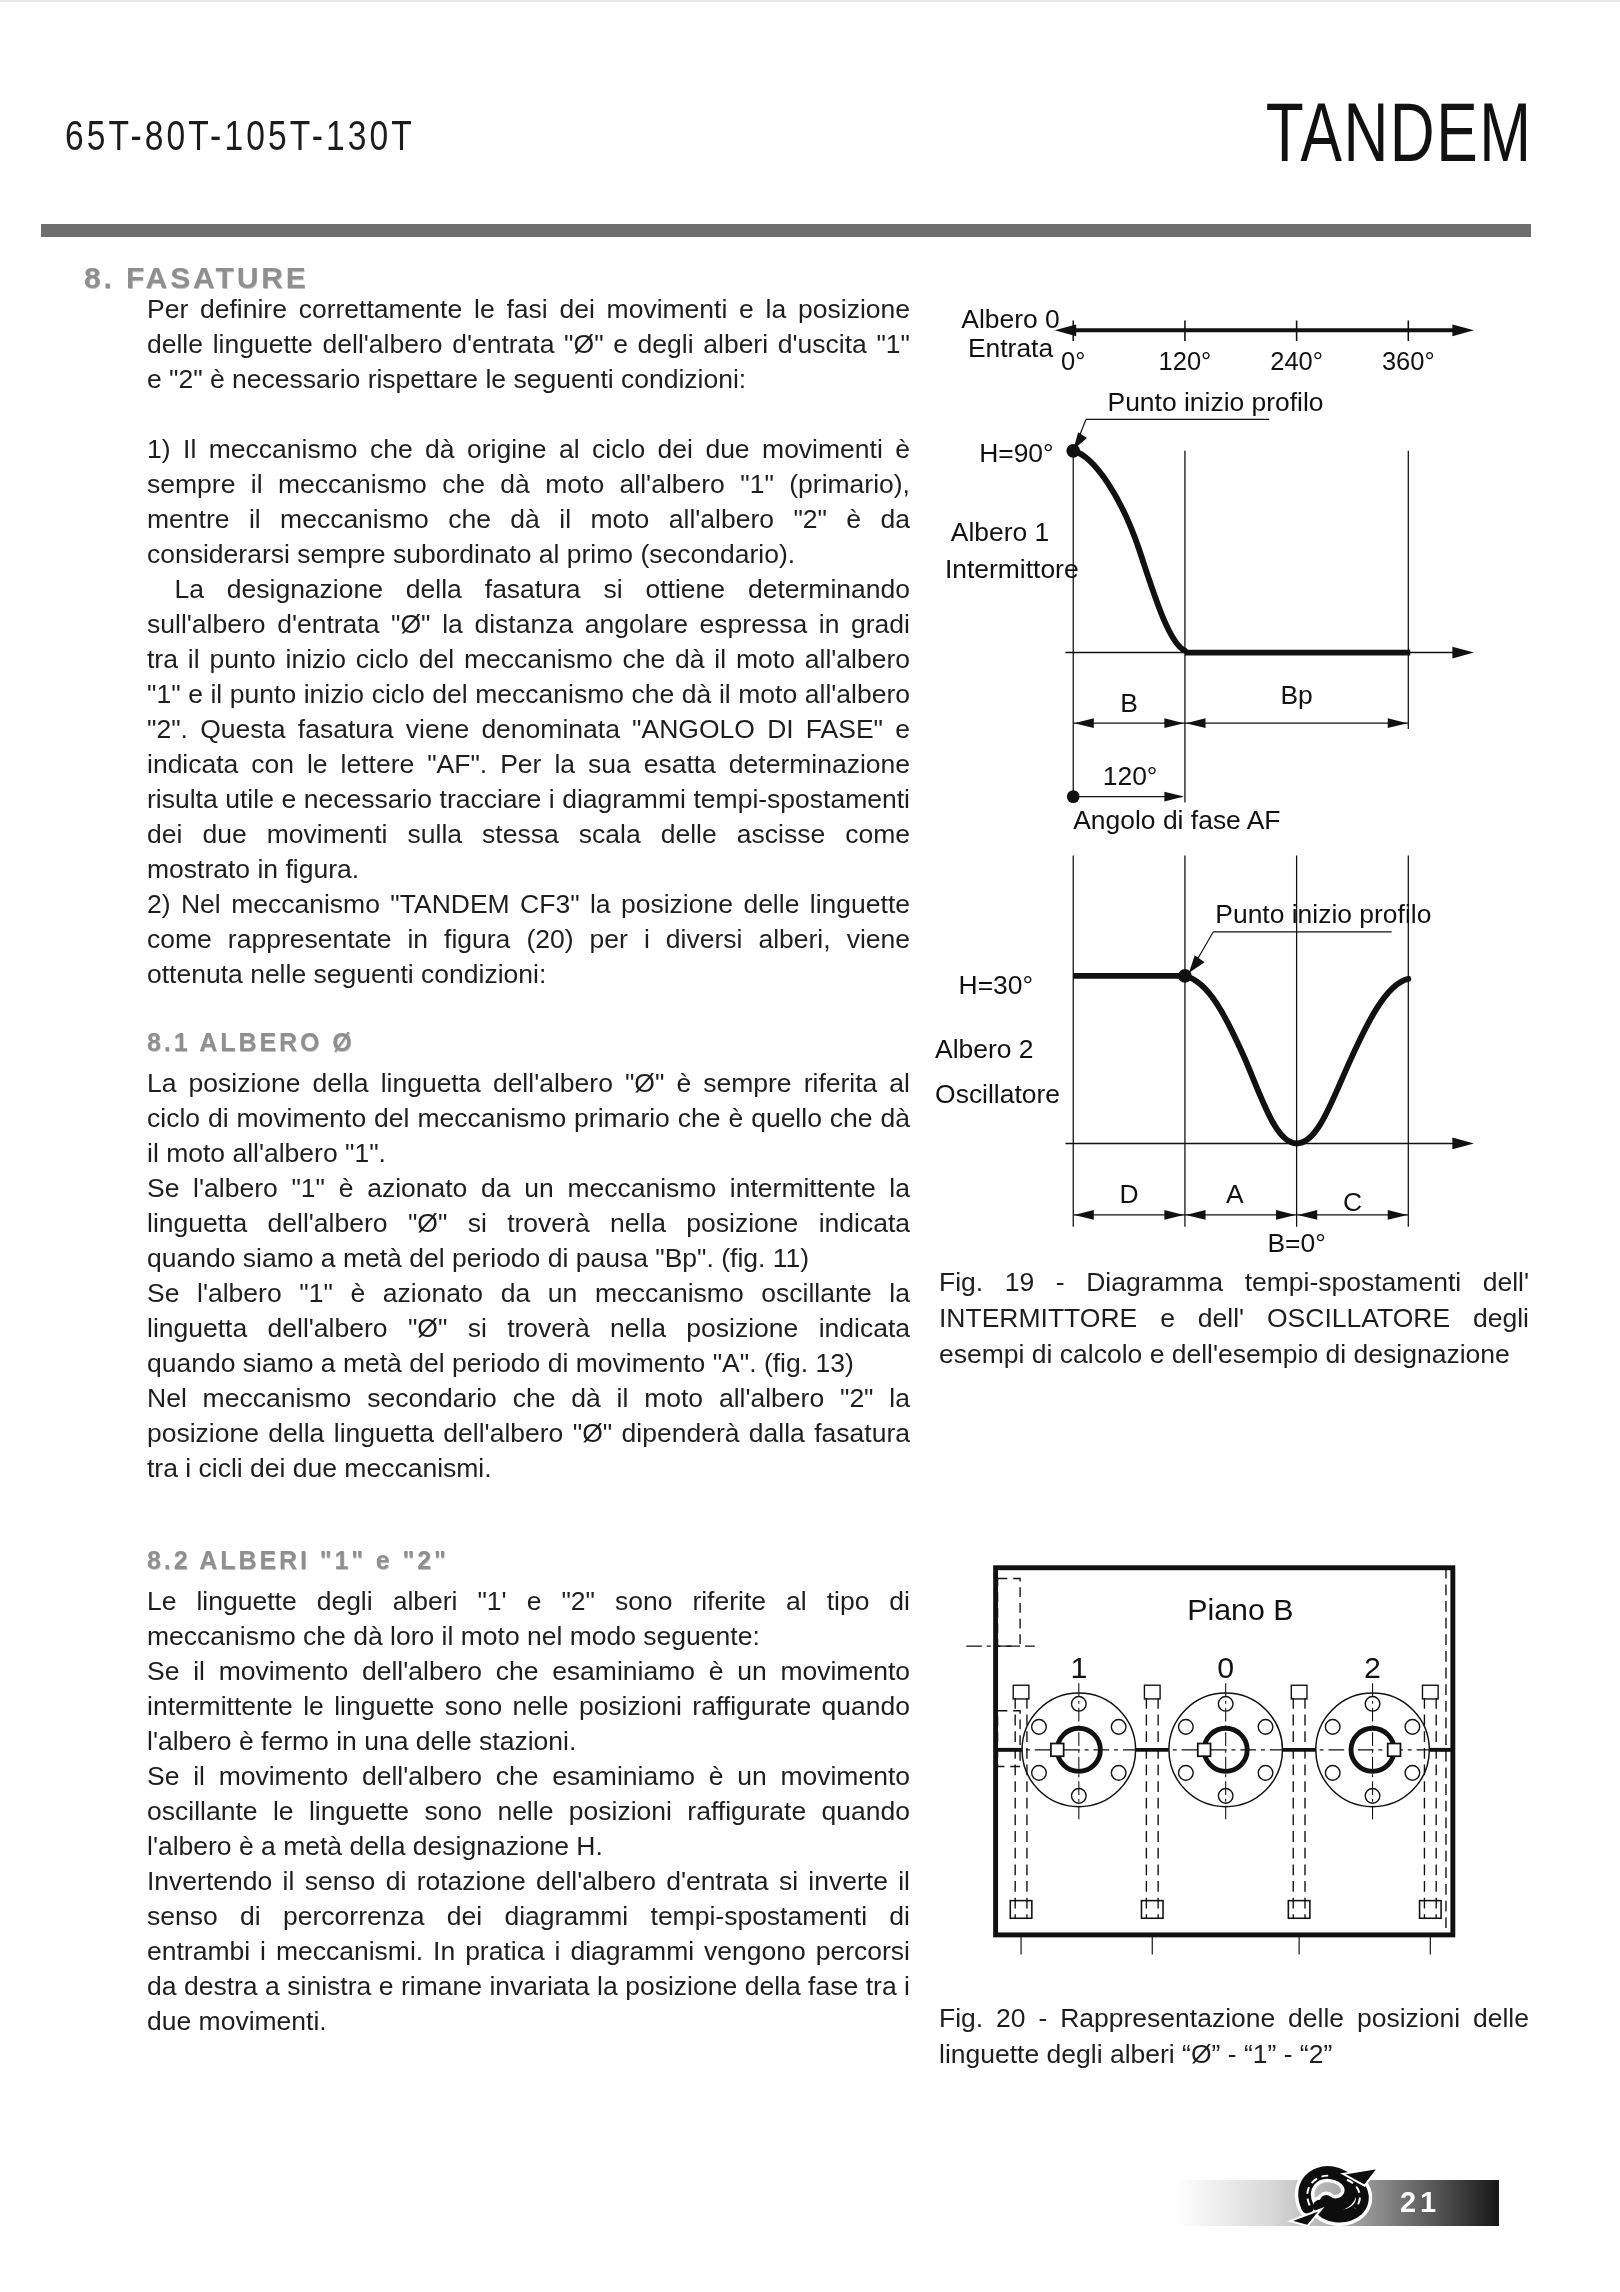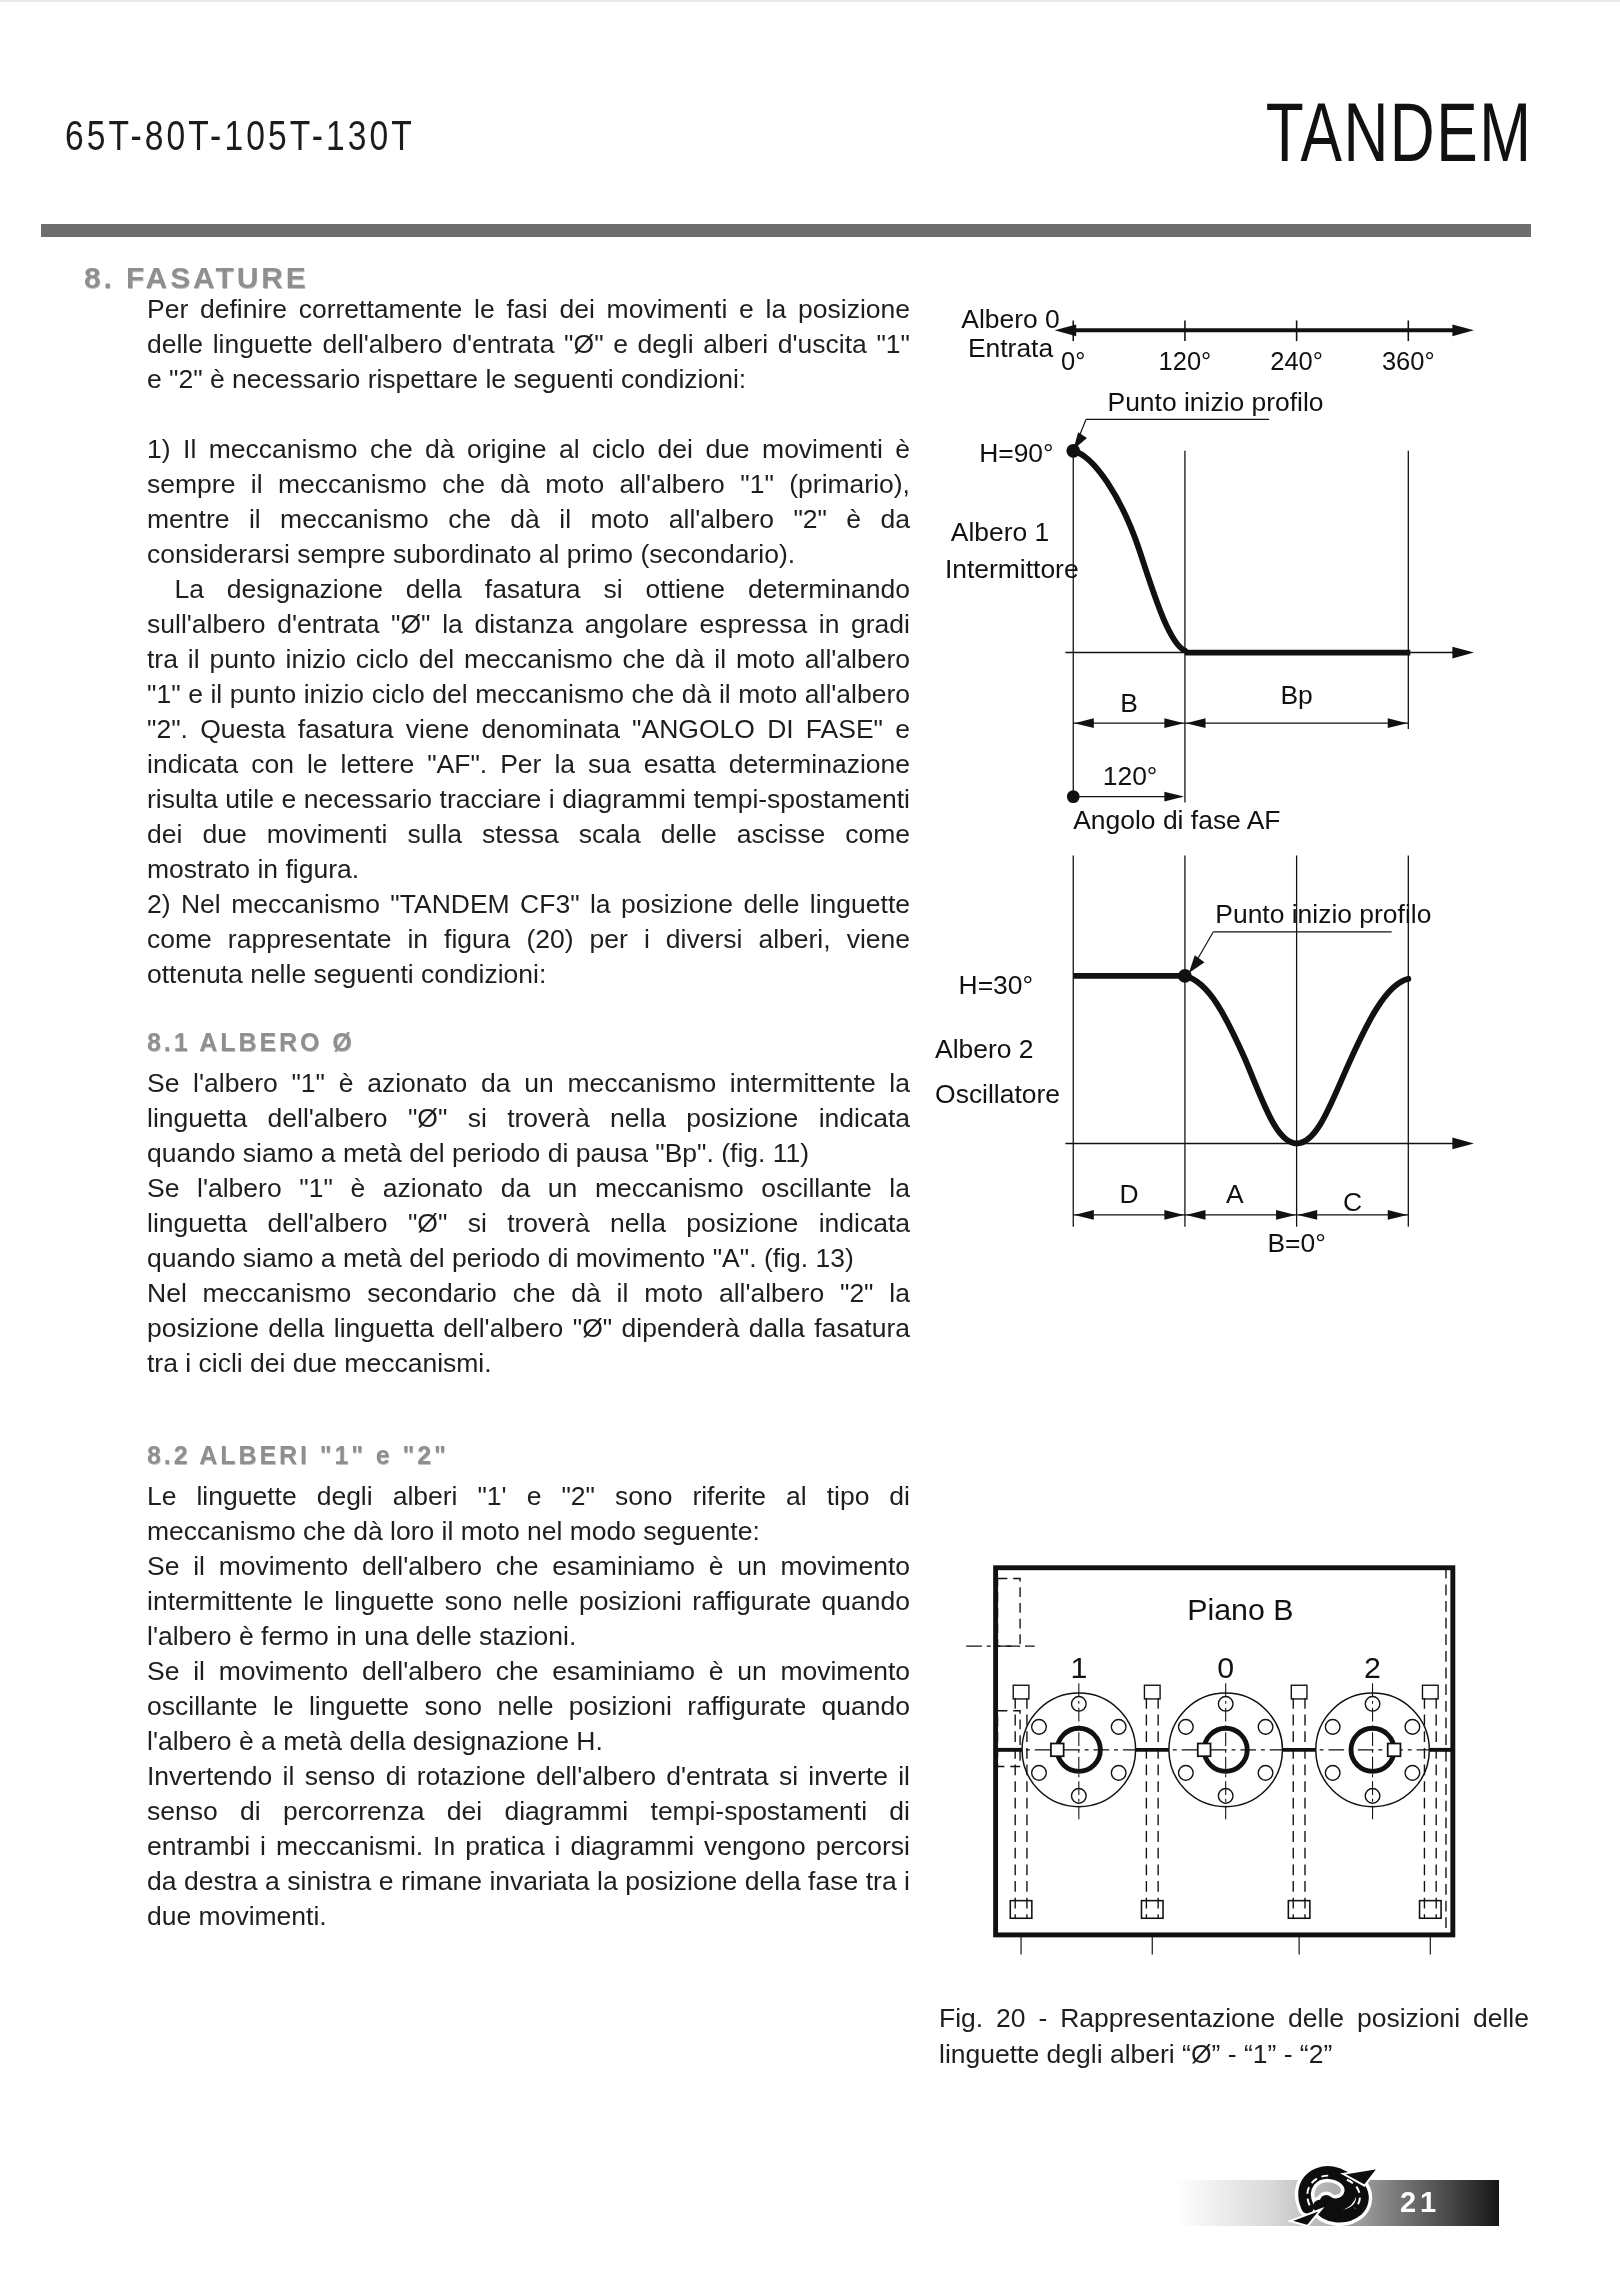--- a/index.html
+++ b/index.html
@@ -69,20 +69,21 @@
 
   <div class="abs h-main">8. FASATURE</div>
 
   <div class="abs col">
     <p>Per definire correttamente le fasi dei movimenti e la posizione delle linguette dell'albero d'entrata "Ø" e degli alberi d'uscita "1" e "2" è necessario rispettare le seguenti condizioni:</p>
     <p class="gap">1) Il meccanismo che dà origine al ciclo dei due movimenti è sempre il meccanismo che dà moto all'albero "1" (primario), mentre il meccanismo che dà il moto all'albero "2" è da considerarsi sempre subordinato al primo (secondario).</p>
     <p class="ind">La designazione della fasatura si ottiene determinando sull'albero d'entrata "Ø" la distanza angolare espressa in gradi tra il punto inizio ciclo del meccanismo che dà il moto all'albero "1" e il punto inizio ciclo del meccanismo che dà il moto all'albero "2". Questa fasatura viene denominata "ANGOLO DI FASE" e indicata con le lettere "AF". Per la sua esatta determinazione risulta utile e necessario tracciare i diagrammi tempi-spostamenti dei due movimenti sulla stessa scala delle ascisse come mostrato in figura.</p>
     <p>2) Nel meccanismo "TANDEM CF3" la posizione delle linguette come rappresentate in figura (20) per i diversi alberi, viene ottenuta nelle seguenti condizioni:</p>
 
     <h3 class="s81">8.1 ALBERO Ø</h3>
+    <p>La posizione della linguetta dell'albero "Ø" è sempre riferita al ciclo di movimento del meccanismo primario che è quello che dà il moto all'albero "1".</p>
     <p>Se l'albero "1" è azionato da un meccanismo intermittente la linguetta dell'albero "Ø" si troverà nella posizione indicata quando siamo a metà del periodo di pausa "Bp". (fig. 11)</p>
     <p>Se l'albero "1" è azionato da un meccanismo oscillante la linguetta dell'albero "Ø" si troverà nella posizione indicata quando siamo a metà del periodo di movimento "A". (fig. 13)</p>
     <p>Nel meccanismo secondario che dà il moto all'albero "2" la posizione della linguetta dell'albero "Ø" dipenderà dalla fasatura tra i cicli dei due meccanismi.</p>
 
     <h3 class="s82">8.2 ALBERI "1" e "2"</h3>
     <p>Le linguette degli alberi "1' e "2" sono riferite al tipo di meccanismo che dà loro il moto nel modo seguente:</p>
     <p>Se il movimento dell'albero che esaminiamo è un movimento intermittente le linguette sono nelle posizioni raffigurate quando l'albero è fermo in una delle stazioni.</p>
     <p>Se il movimento dell'albero che esaminiamo è un movimento oscillante le linguette sono nelle posizioni raffigurate quando l'albero è a metà della designazione H.</p>
     <p>Invertendo il senso di rotazione dell'albero d'entrata si inverte il senso di percorrenza dei diagrammi tempi-spostamenti di entrambi i meccanismi. In pratica i diagrammi vengono percorsi da destra a sinistra e rimane invariata la posizione della fase tra i due movimenti.</p>
   </div>
@@ -167,20 +168,21 @@
       <polygon points="372,938 352,933 352,943" fill="#111"></polygon>
       <polygon points="374,938 394,933 394,943" fill="#111"></polygon>
       <polygon points="486,938 466,933 466,943" fill="#111"></polygon>
       <text x="202" y="926" font-size="27" text-anchor="middle">D</text>
       <text x="310" y="926" font-size="27" text-anchor="middle">A</text>
       <text x="430" y="934" font-size="27" text-anchor="middle">C</text>
       <text x="373" y="976" font-size="27" text-anchor="middle">B=0°</text>
     </g>
   </svg>
 
+  <div class="abs cap cap19">Fig. 19 - Diagramma tempi-spostamenti dell' INTERMITTORE e dell' OSCILLATORE degli esempi di calcolo e dell'esempio di designazione</div>
 
   <svg style="left:956px;top:1554px;" width="510" height="421" viewBox="0 0 520 430">
 
     <rect x="40" y="12" width="467" height="375" fill="none" stroke="#111" stroke-width="5"></rect>
 
     <text x="290" y="65" font-size="31" text-anchor="middle">Piano  B</text>
     <text x="125" y="125" font-size="31" text-anchor="middle">1</text>
     <text x="275" y="125" font-size="31" text-anchor="middle">0</text>
     <text x="425" y="125" font-size="31" text-anchor="middle">2</text>
 

